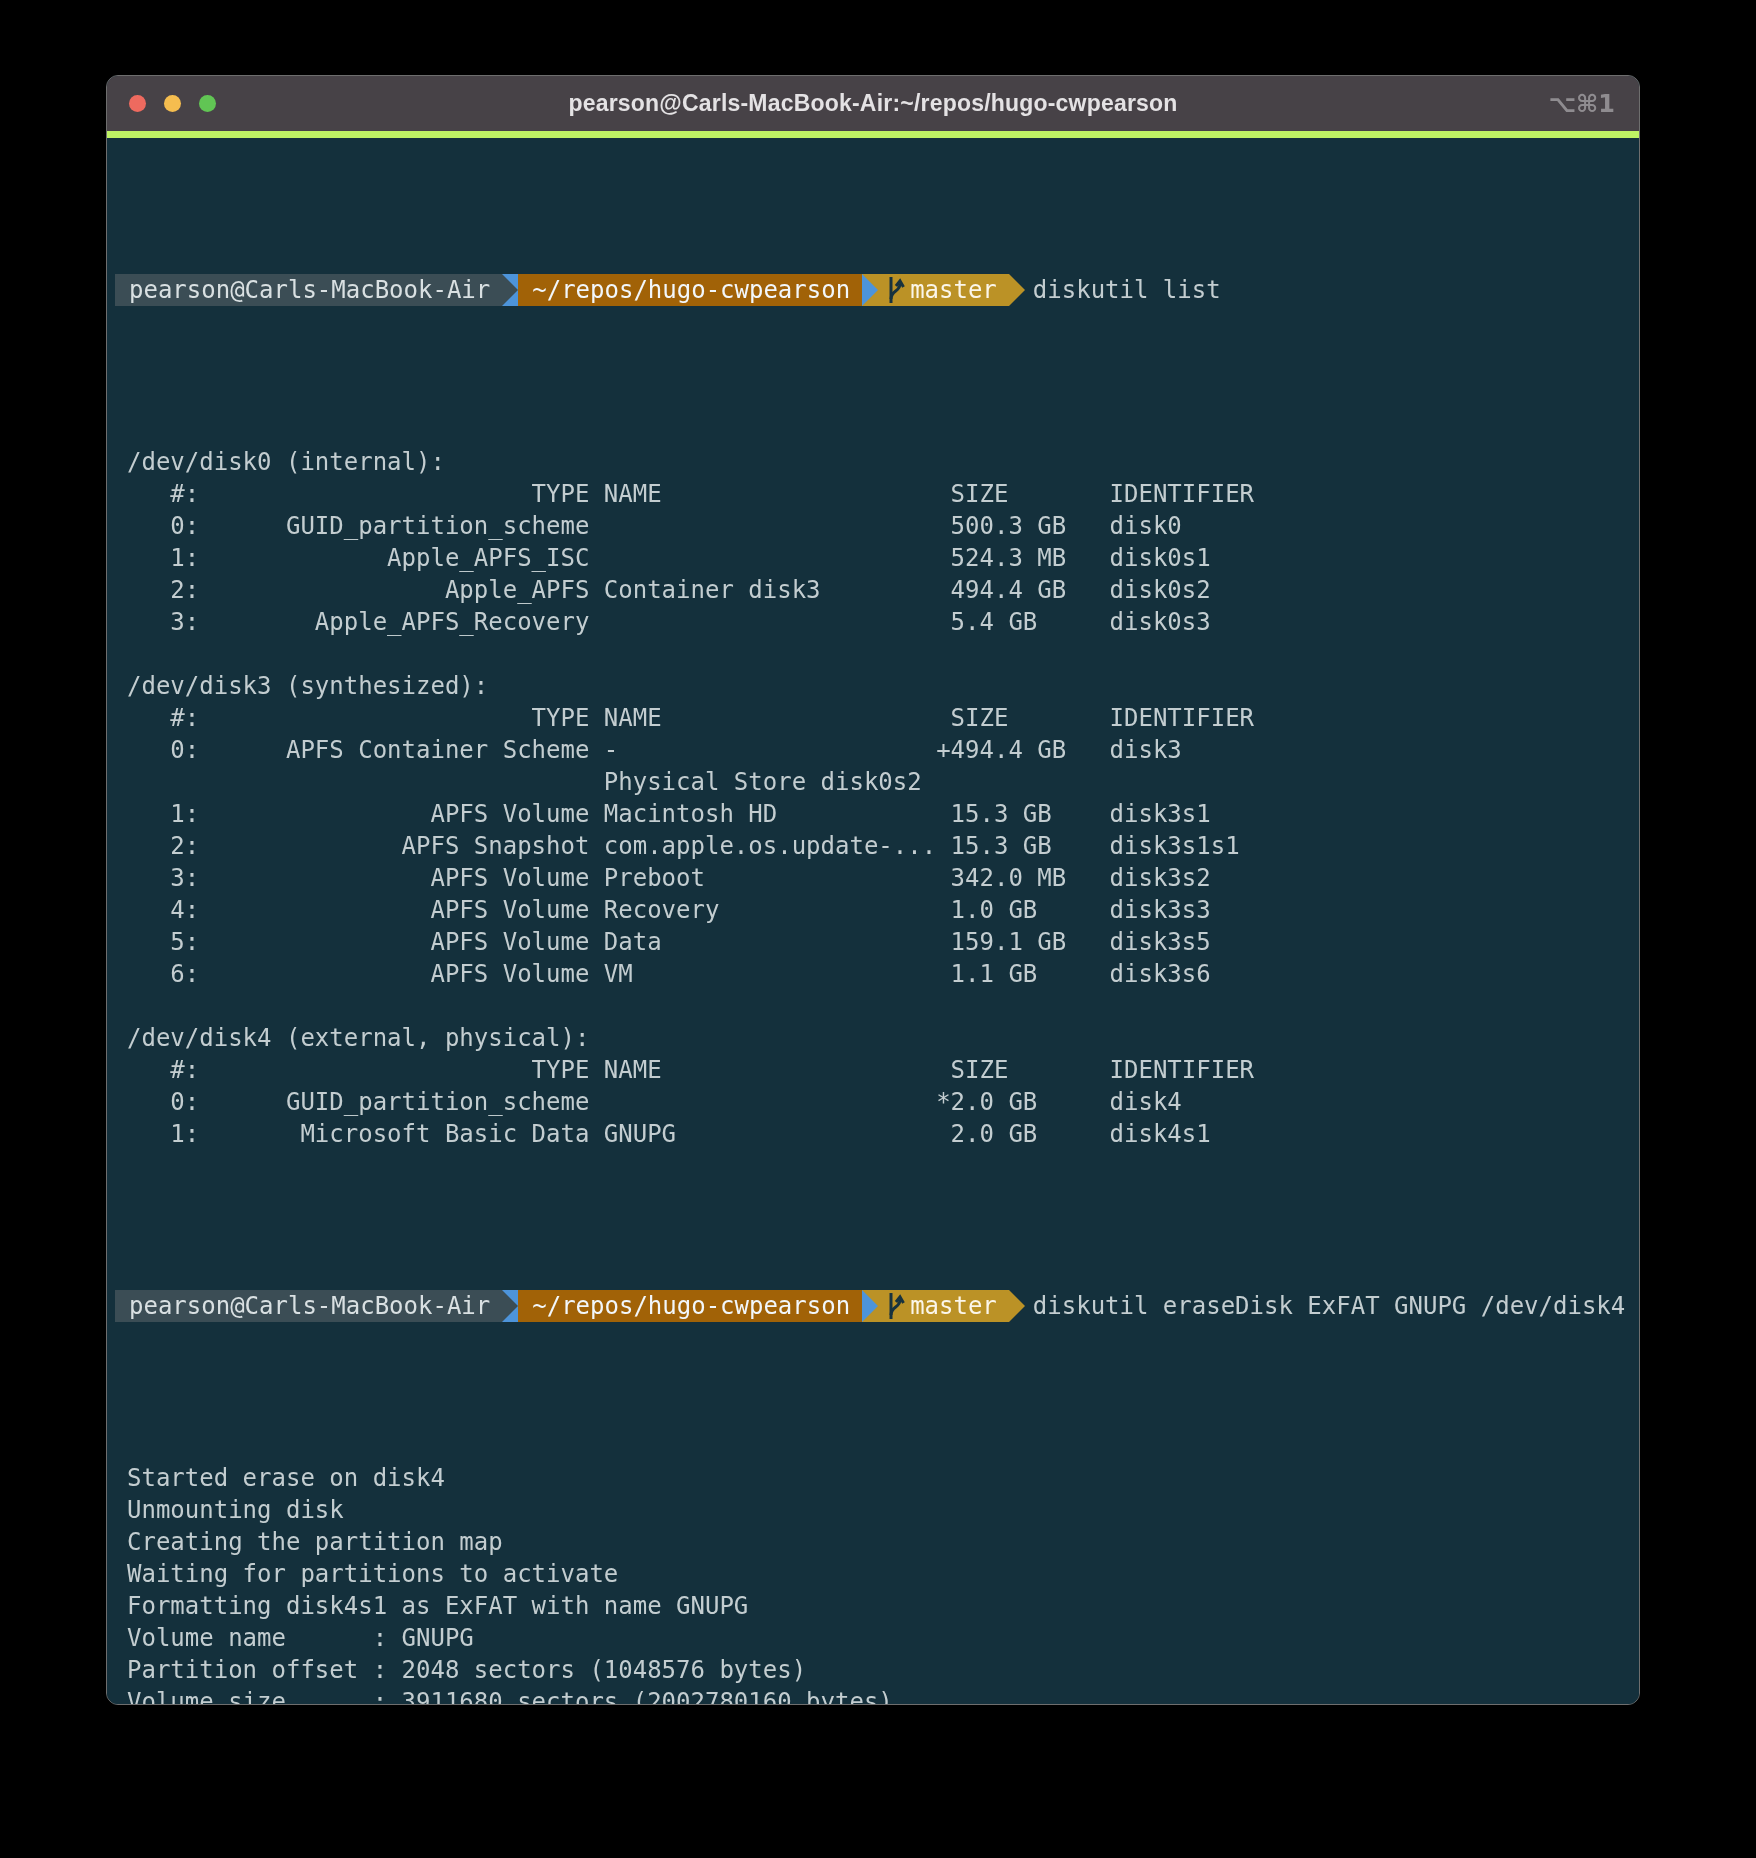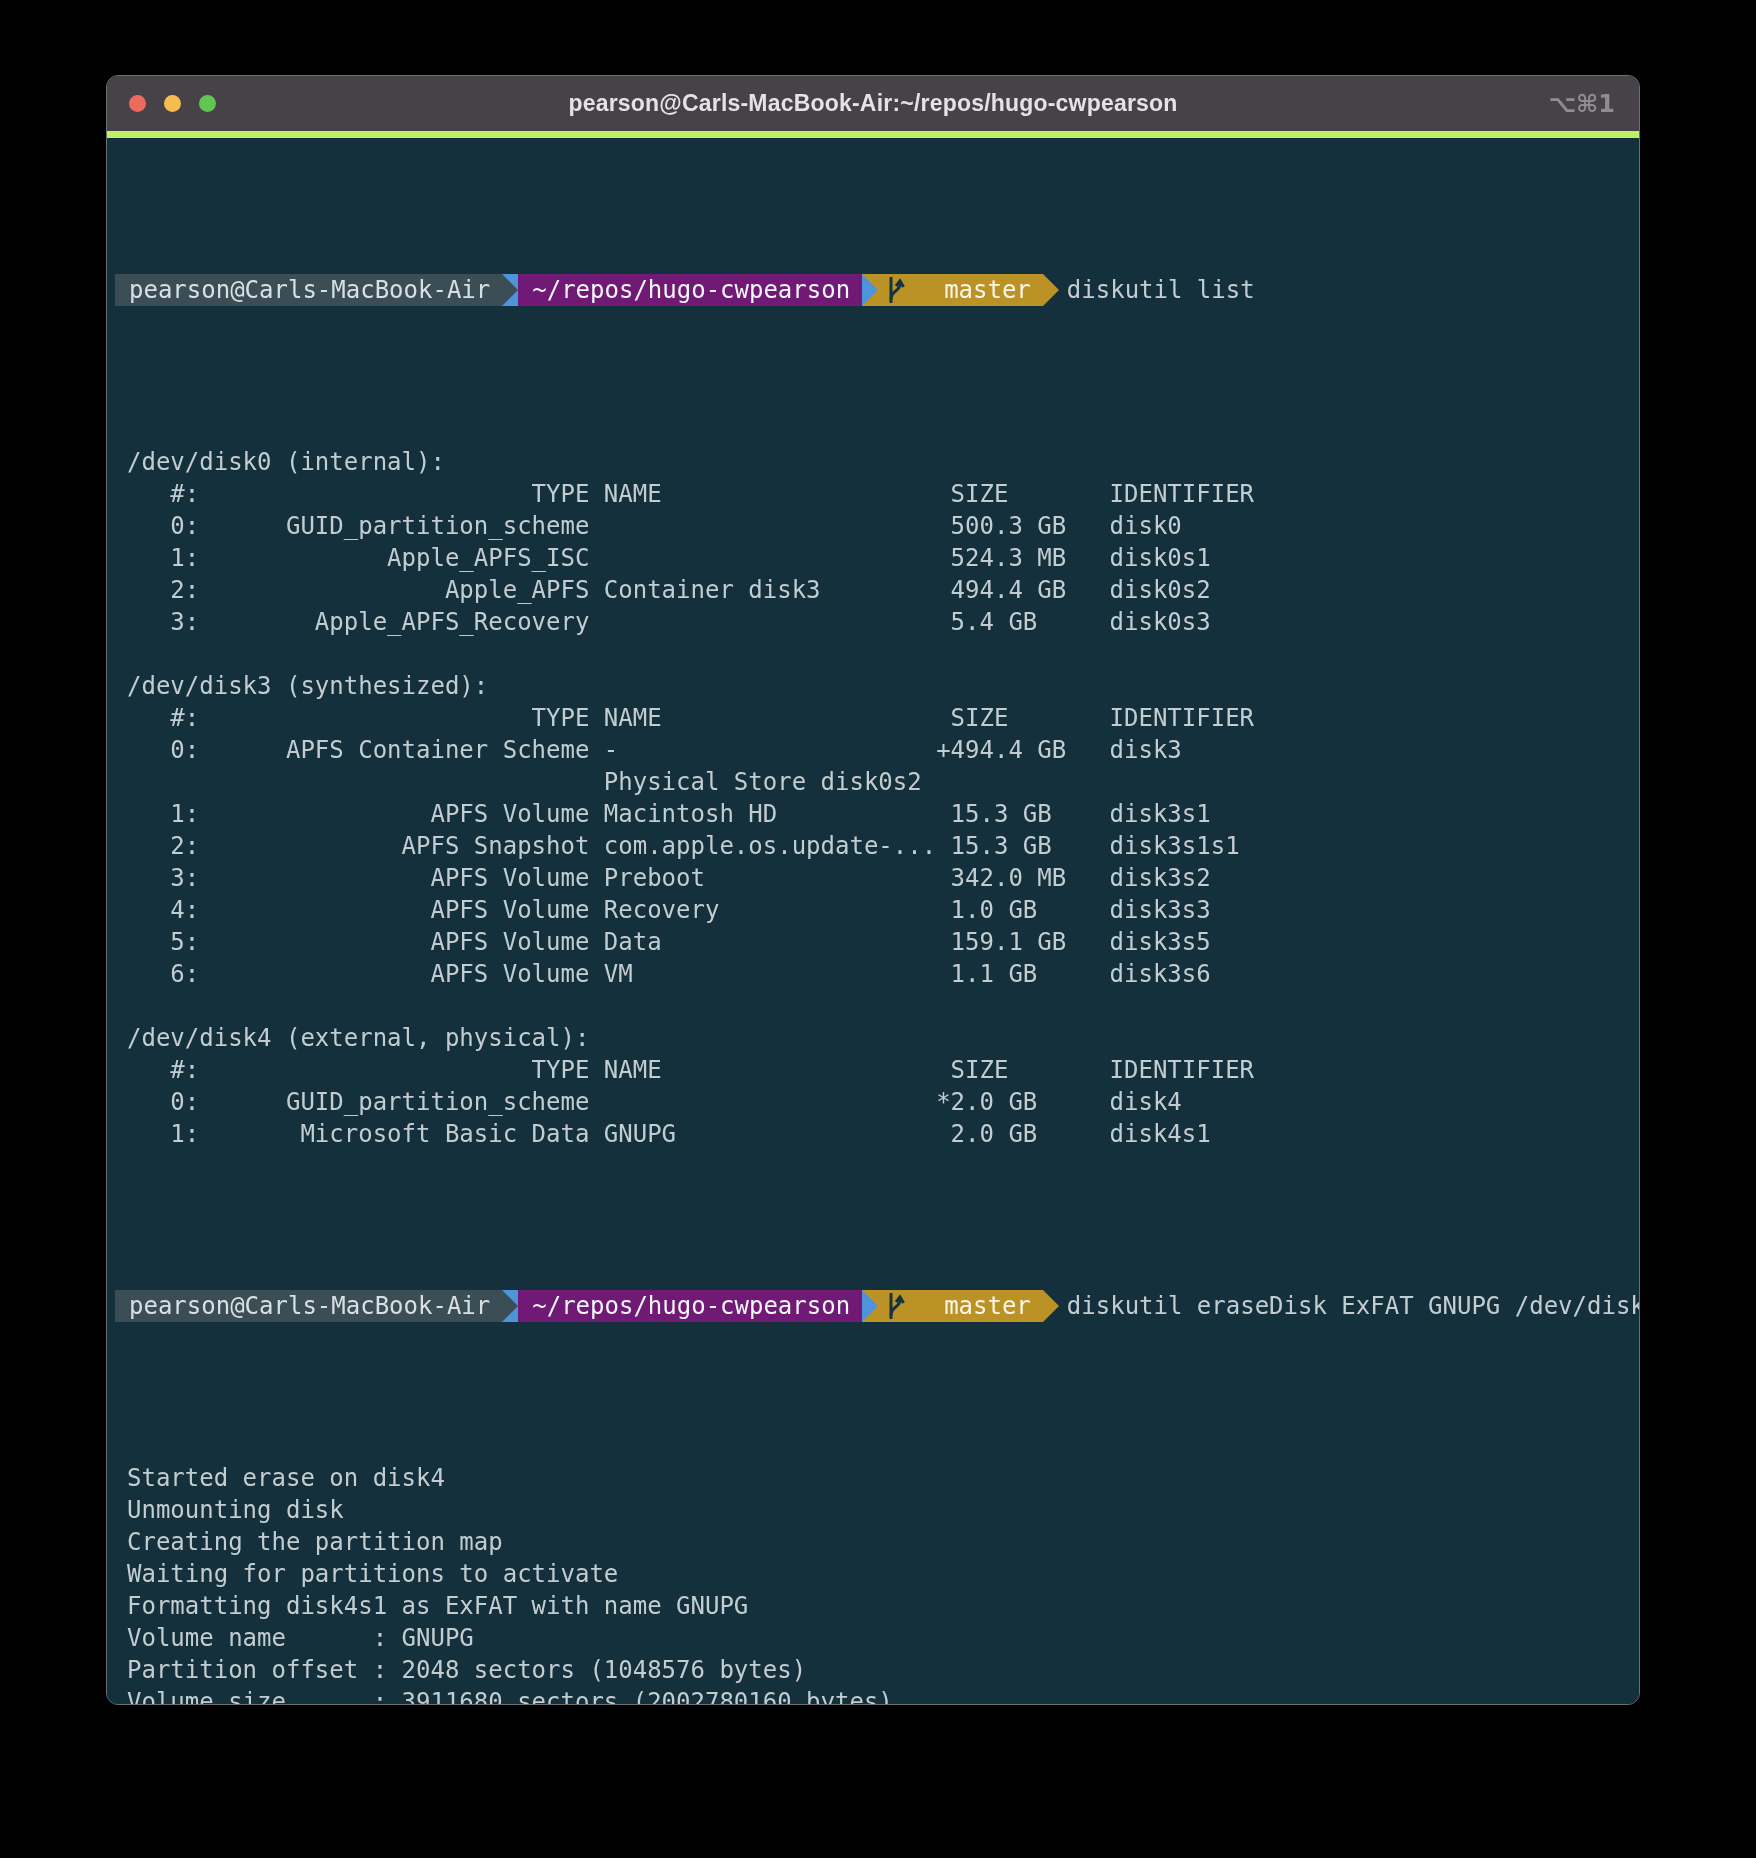--- a/index.html
+++ b/index.html
@@ -86,29 +86,28 @@
     display: flex;
     align-items: center;
     white-space: pre;
   }
   .seg.host {
     background: #3b4d55;
     color: #d9e0e2;
     padding: 0 12px 0 14px;
   }
   .seg.path {
-    background: #701a75;
+    background: #a16207;
     color: #f2f7fb;
     padding: 0 12px 0 14px;
   }
   .seg.branch {
     background: #bb9226;
     color: #fbf6ea;
     padding: 0 12px 0 6px;
-    gap: 34px;
   }
   .arrow {
     width: 0;
     height: 0;
     border-top: 16px solid transparent;
     border-bottom: 16px solid transparent;
     border-left: 16px solid transparent;
     flex: 0 0 auto;
   }
   .arrow.a-host { border-left-color: #3b4d55; background: #4d94da; }

